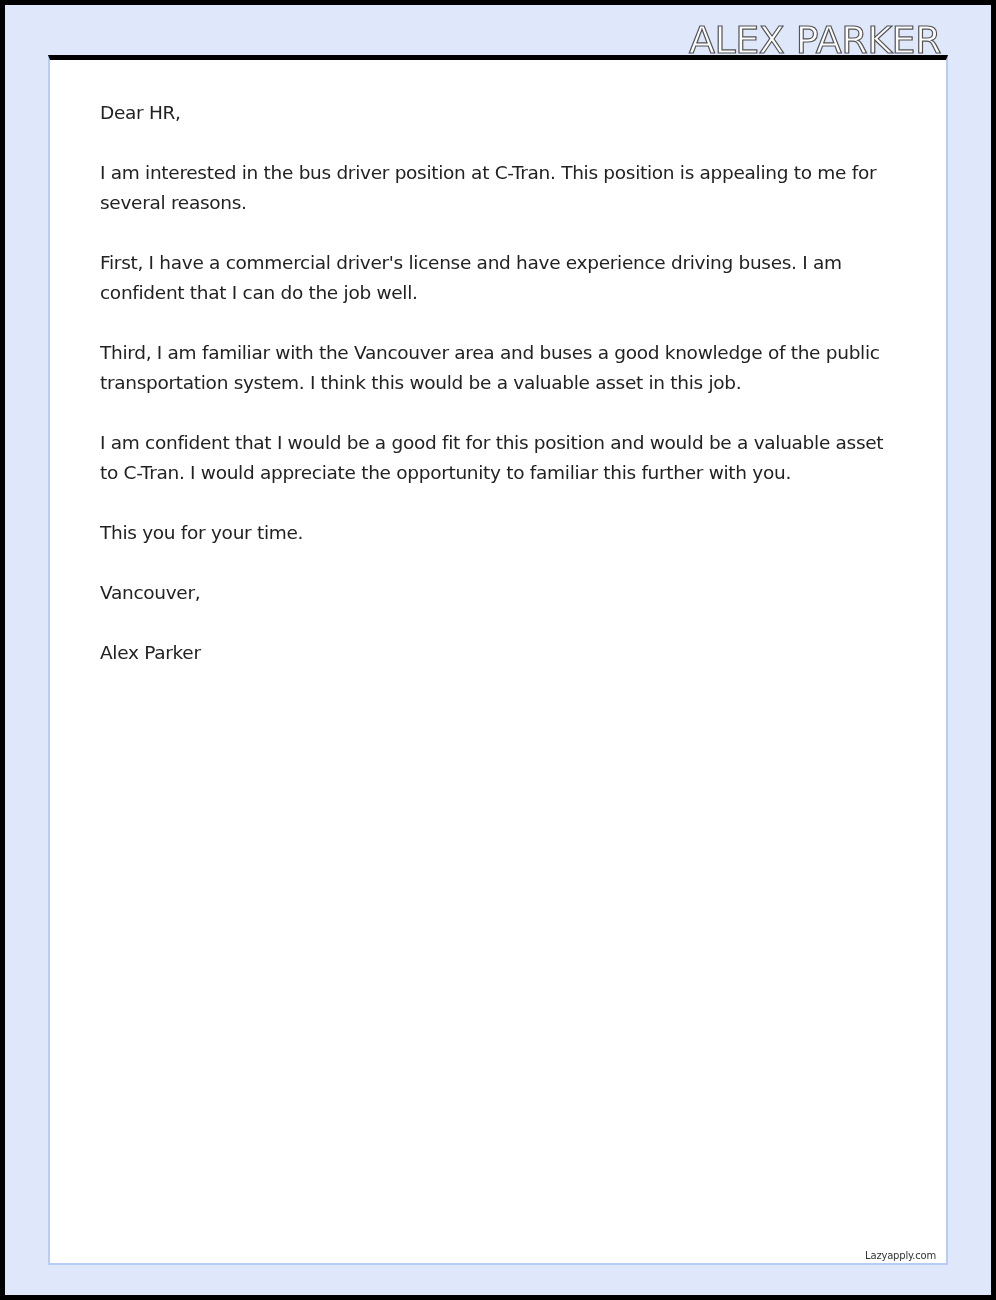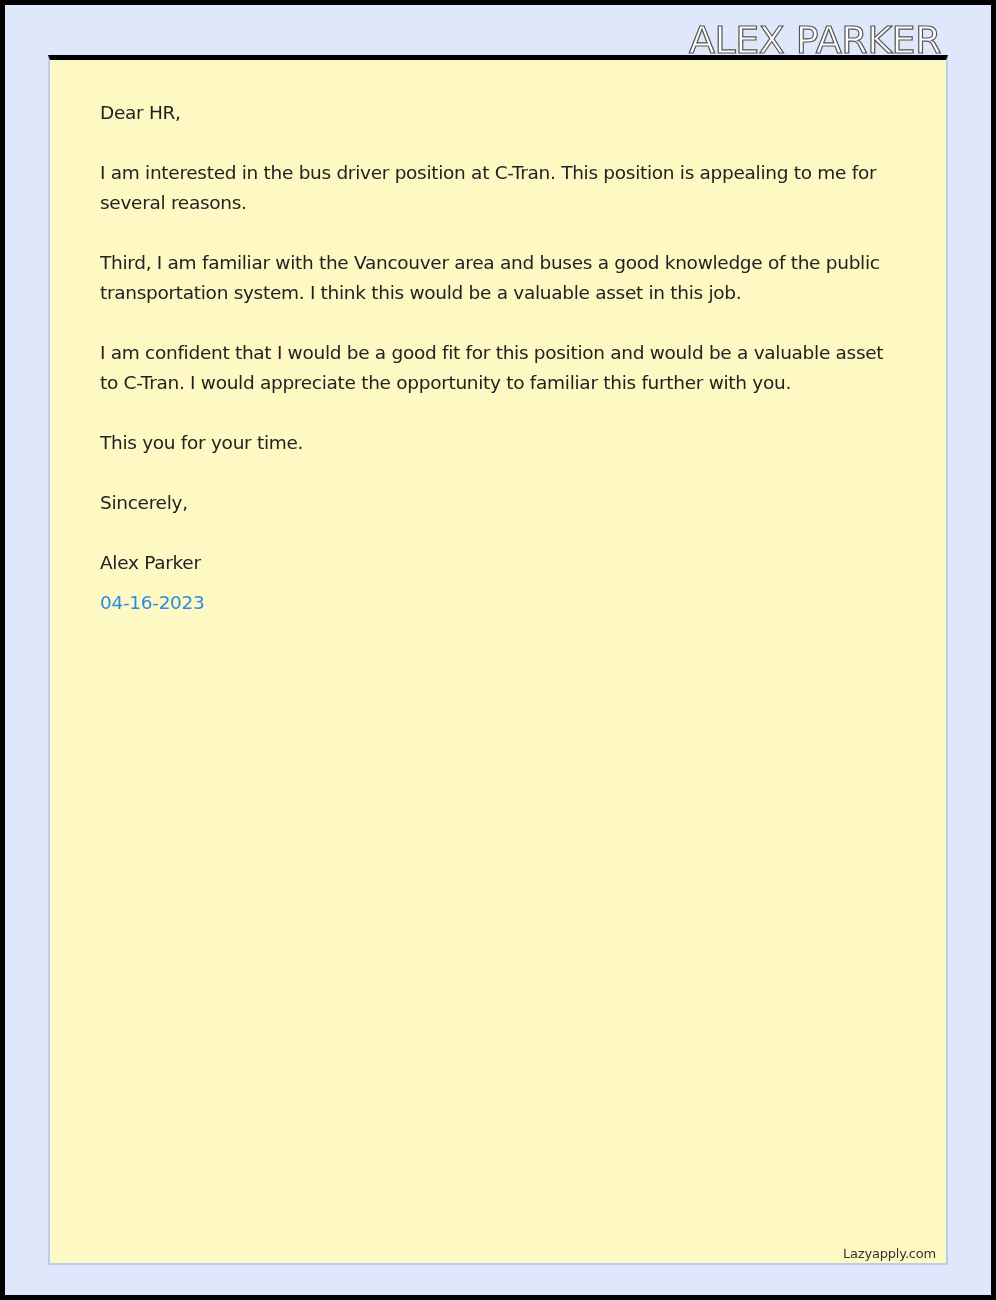--- a/index.html
+++ b/index.html
@@ -22,58 +22,58 @@
     font-size: 38px;
     letter-spacing: -0.5px;
     color: #ffffff;
     -webkit-text-stroke: 1.2px #555;
     line-height: 46px;
   }
   .card {
     position: absolute;
     left: 48px; top: 55px;
     width: 896px; height: 1203px;
-    background: #fef9c3;
+    background: #ffffff;
     border-left: 2px solid #b7cdf5;
     border-right: 2px solid #b7cdf5;
     border-bottom: 2px solid #b7cdf5;
     border-top: 5px solid #000000;
   }
   .letter {
     position: absolute;
     left: 50px; top: 38px;
     width: 790px;
     font-size: 18.5px;
     color: #222;
     line-height: 30px;
     letter-spacing: -0.3px;
   }
   .letter p { margin: 0 0 30px 0; }
   .letter p.tight { margin-bottom: 10px; }
   .date { color: #2b8be6; }
   .footer {
     position: absolute;
     right: 10px; bottom: 2px;
-    font-size: 13px;
+    font-size: 10px;
     color: #333;
     letter-spacing: -0.2px;
   }
 </style>
 </head>
 <body>
 
 <div class="frame">
   <div class="name">ALEX PARKER</div>
 </div>
 
 <div class="card">
   <div class="letter">
     <p>Dear HR,</p>
     <p>I am interested in the bus driver position at C-Tran. This position is appealing to me for several reasons.</p>
+    <p>First, I have a commercial driver's license and have experience driving buses. I am confident that I can do the job well.</p>
     <p>Third, I am familiar with the Vancouver area and buses a good knowledge of the public transportation system. I think this would be a valuable asset in this job.</p>
     <p>I am confident that I would be a good fit for this position and would be a valuable asset to C-Tran. I would appreciate the opportunity to familiar this further with you.</p>
     <p>This you for your time.</p>
-    <p>Sincerely,</p>
+    <p>Vancouver,</p>
     <p class="tight">Alex Parker</p>
-    <p class="date">04-16-2023</p>
   </div>
   <div class="footer">Lazyapply.com</div>
 </div>
 
 </body></html>

